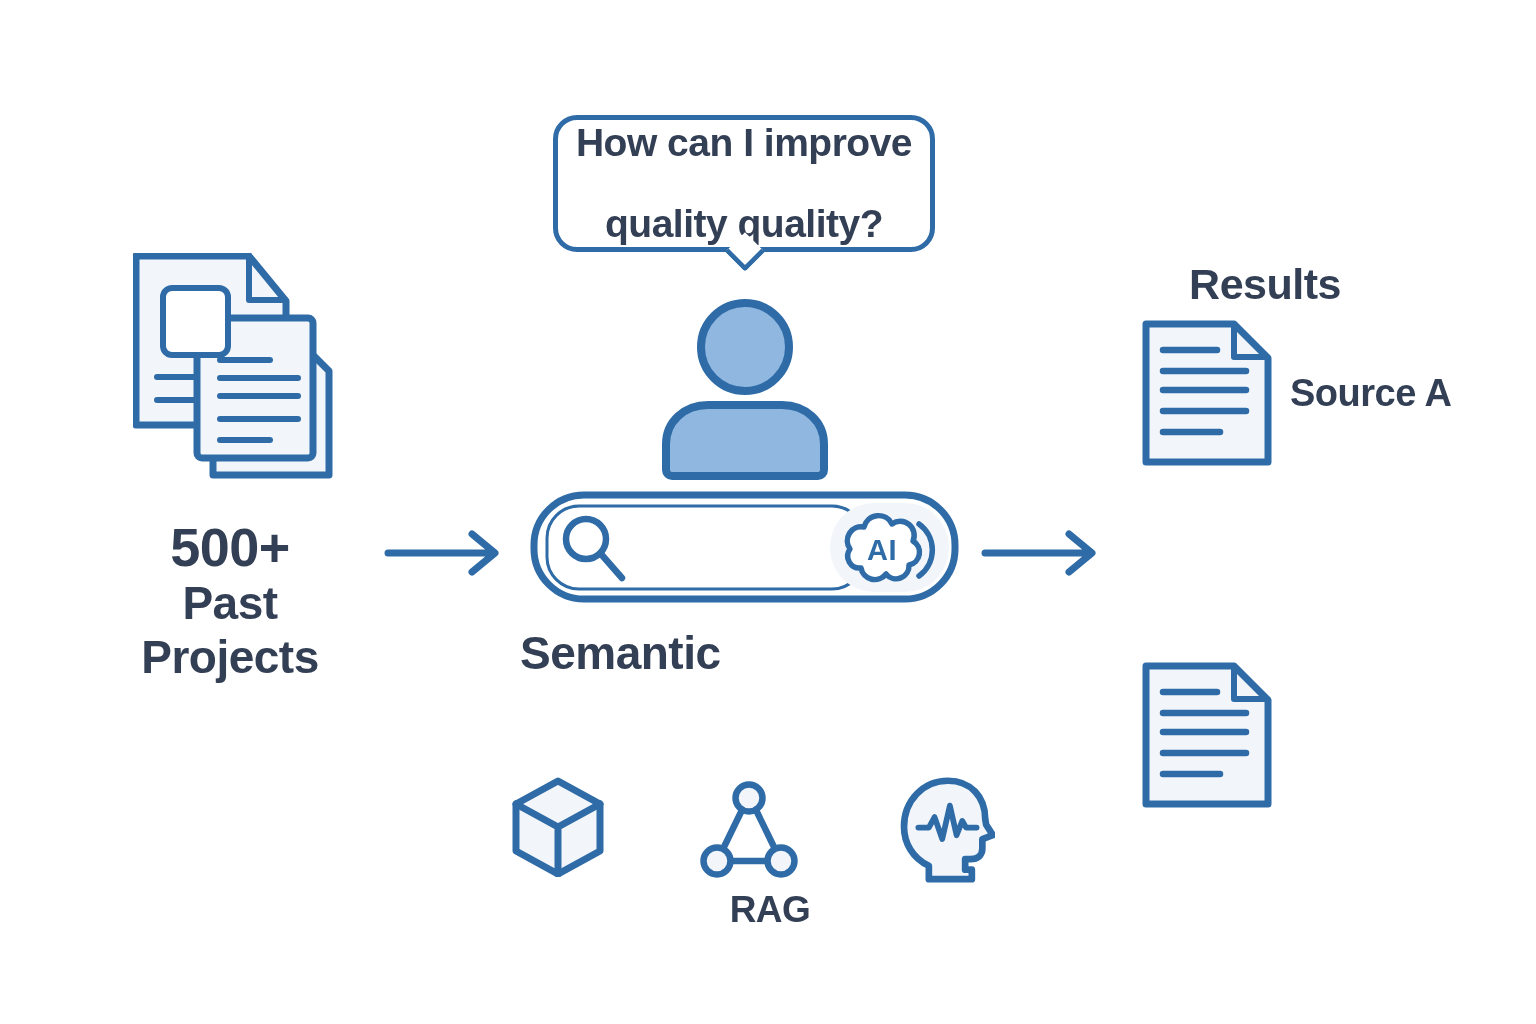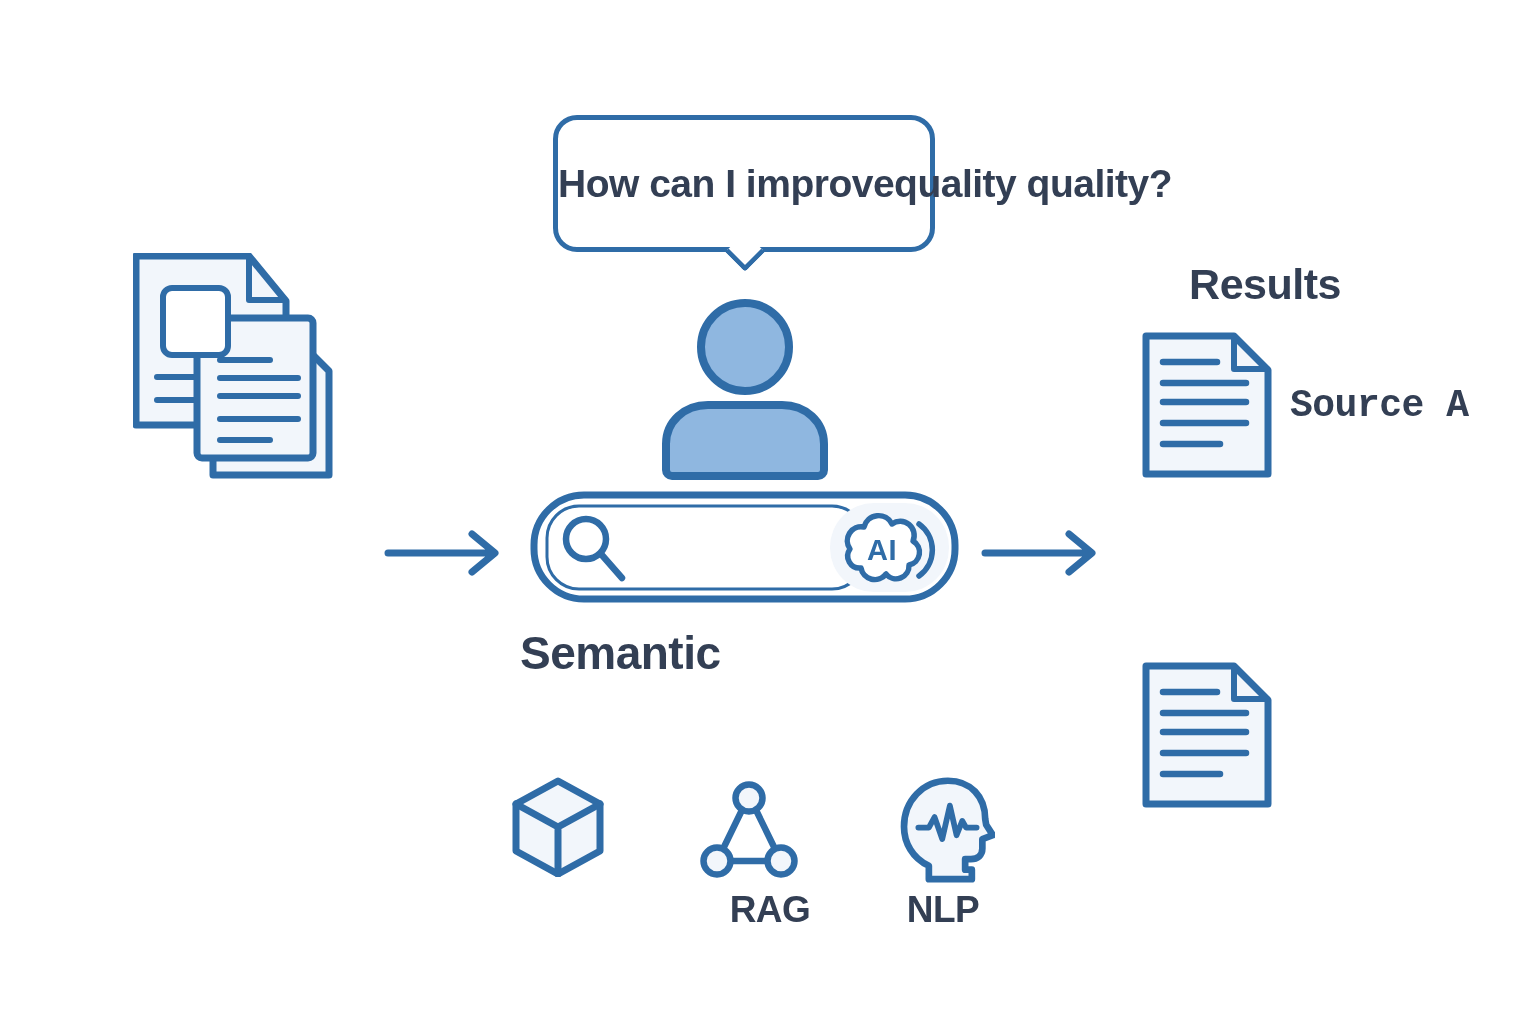--- a/index.html
+++ b/index.html
@@ -10,22 +10,22 @@
   }
   *{margin:0;padding:0;box-sizing:border-box;}
   html,body{background:#fff;}
   body{font-family:"Liberation Sans",sans-serif;color:var(--text-navy);}
   #canvas{position:relative;width:1536px;height:1024px;background:#fff;overflow:hidden;}
 
   .abs{position:absolute;}
 
   
   .bubble{left:553px;top:115px;width:382px;height:137px;border:5px solid var(--line-blue);
-          border-radius:24px;background:#fff;z-index:2;display:flex;flex-direction:row;
-          justify-content:flex-start;align-items:center;}
+          border-radius:24px;background:#fff;z-index:2;display:flex;flex-direction:column;
+          justify-content:space-between;align-items:center;}
   .bubble-line{font-size:39px;font-weight:700;line-height:46px;letter-spacing:-0.5px;white-space:nowrap;}
   .bubble-tail{left:731px;top:238px;width:28px;height:28px;background:#fff;
                border-right:5px solid var(--line-blue);border-bottom:5px solid var(--line-blue);
                transform:rotate(45deg);border-bottom-right-radius:4px;z-index:3;}
 
   
   .st{stroke:var(--line-blue);fill:none;stroke-linecap:round;stroke-linejoin:round;}
   .fp{fill:var(--paper);}
   .fw{fill:#fff;}
   .fb{fill:var(--person-fill);}
@@ -73,20 +73,25 @@
     <path class="st fp" stroke-width="7" d="M80,82 H160 L196,118 V222 H80 Z"></path>
     <rect class="st fp" stroke-width="7" x="64" y="65" width="116" height="140" rx="5"></rect>
     <line class="st" stroke-width="6" x1="87" y1="107" x2="137" y2="107"></line>
     <line class="st" stroke-width="6" x1="87" y1="125" x2="165" y2="125"></line>
     <line class="st" stroke-width="6" x1="87" y1="143" x2="165" y2="143"></line>
     <line class="st" stroke-width="6" x1="87" y1="166" x2="165" y2="166"></line>
     <line class="st" stroke-width="6" x1="87" y1="187" x2="137" y2="187"></line>
     <rect class="st fw" stroke-width="6" x="30" y="35" width="65" height="67" rx="9"></rect>
   </svg>
 
+  <div class="abs past-label">
+    <div class="past-line-big">500+</div>
+    <div class="past-line">Past</div>
+    <div class="past-line">Projects</div>
+  </div>
 
   <svg class="abs" style="left:384px;top:530px;" width="118" height="46" viewBox="0 0 118 46">
     <path class="st" stroke-width="7" d="M4,23 H108 M88,4 L111,23 L88,42"></path>
   </svg>
   <svg class="abs" style="left:981px;top:530px;" width="118" height="46" viewBox="0 0 118 46">
     <path class="st" stroke-width="7" d="M4,23 H108 M88,4 L111,23 L88,42"></path>
   </svg>
 
   <svg class="abs" style="left:530px;top:491px;" width="430" height="112" viewBox="0 0 430 112">
     <rect class="st fw" stroke-width="7" x="4" y="4" width="421" height="104" rx="50"></rect>
@@ -103,21 +108,21 @@
       <text class="ait" x="352" y="69" text-anchor="middle">AI</text>
     </g>
   </svg>
 
   <div class="abs engine-label">
     <div class="engine-line">Semantic</div>
   </div>
 
   <div class="abs results-title">Results</div>
 
-  <div class="abs result-row" style="top:332px;font-family:Liberation Mono, monospace;">
+  <div class="abs result-row" style="top:320px;">
     <svg class="doc" width="130" height="146" viewBox="0 0 130 146">
       <path class="st fp" stroke-width="7" d="M4,4 H92 L126,38 V142 H4 Z"></path>
       <path class="st" stroke-width="6" d="M92,5 V37 H125"></path>
       <line class="st" stroke-width="6.5" x1="21" y1="30" x2="75" y2="30"></line>
       <line class="st" stroke-width="6.5" x1="21" y1="51" x2="104" y2="51"></line>
       <line class="st" stroke-width="6.5" x1="21" y1="70" x2="104" y2="70"></line>
       <line class="st" stroke-width="6.5" x1="21" y1="91" x2="104" y2="91"></line>
       <line class="st" stroke-width="6.5" x1="21" y1="112" x2="78" y2="112"></line>
     </svg>
     <div class="result-label">Source A</div>
@@ -148,15 +153,14 @@
     <circle class="st fp" stroke-width="6.5" cx="50" cy="17" r="13.5"></circle>
     <circle class="st fp" stroke-width="6.5" cx="18" cy="80" r="13.5"></circle>
     <circle class="st fp" stroke-width="6.5" cx="82" cy="80" r="13.5"></circle>
   </svg>
   <div class="abs tech-label" style="left:675px;top:888px;width:190px;">RAG</div>
 
   <svg class="abs" style="left:899px;top:776px;" width="96" height="107" viewBox="0 0 100 112">
     <path class="st fp" stroke-width="7" d="M31,108 V94 C14,86 5,70 5,53 C5,26 25,5 51,5 C75,5 90,22 90,45 L91,51 L98,62 L87,66 V76 C87,83 82,87 75,87 H69 V98 H76 V108 Z"></path>
     <path class="st" stroke-width="6" d="M20,54 H31 L37,43 L45,66 L53,31 L60,62 L66,47 L70,54 H81"></path>
   </svg>
-  <div class="abs tech-label" style="left:848px;top:888px;width:190px;">NLP</div>
 
 </div>
 
 </body></html>

